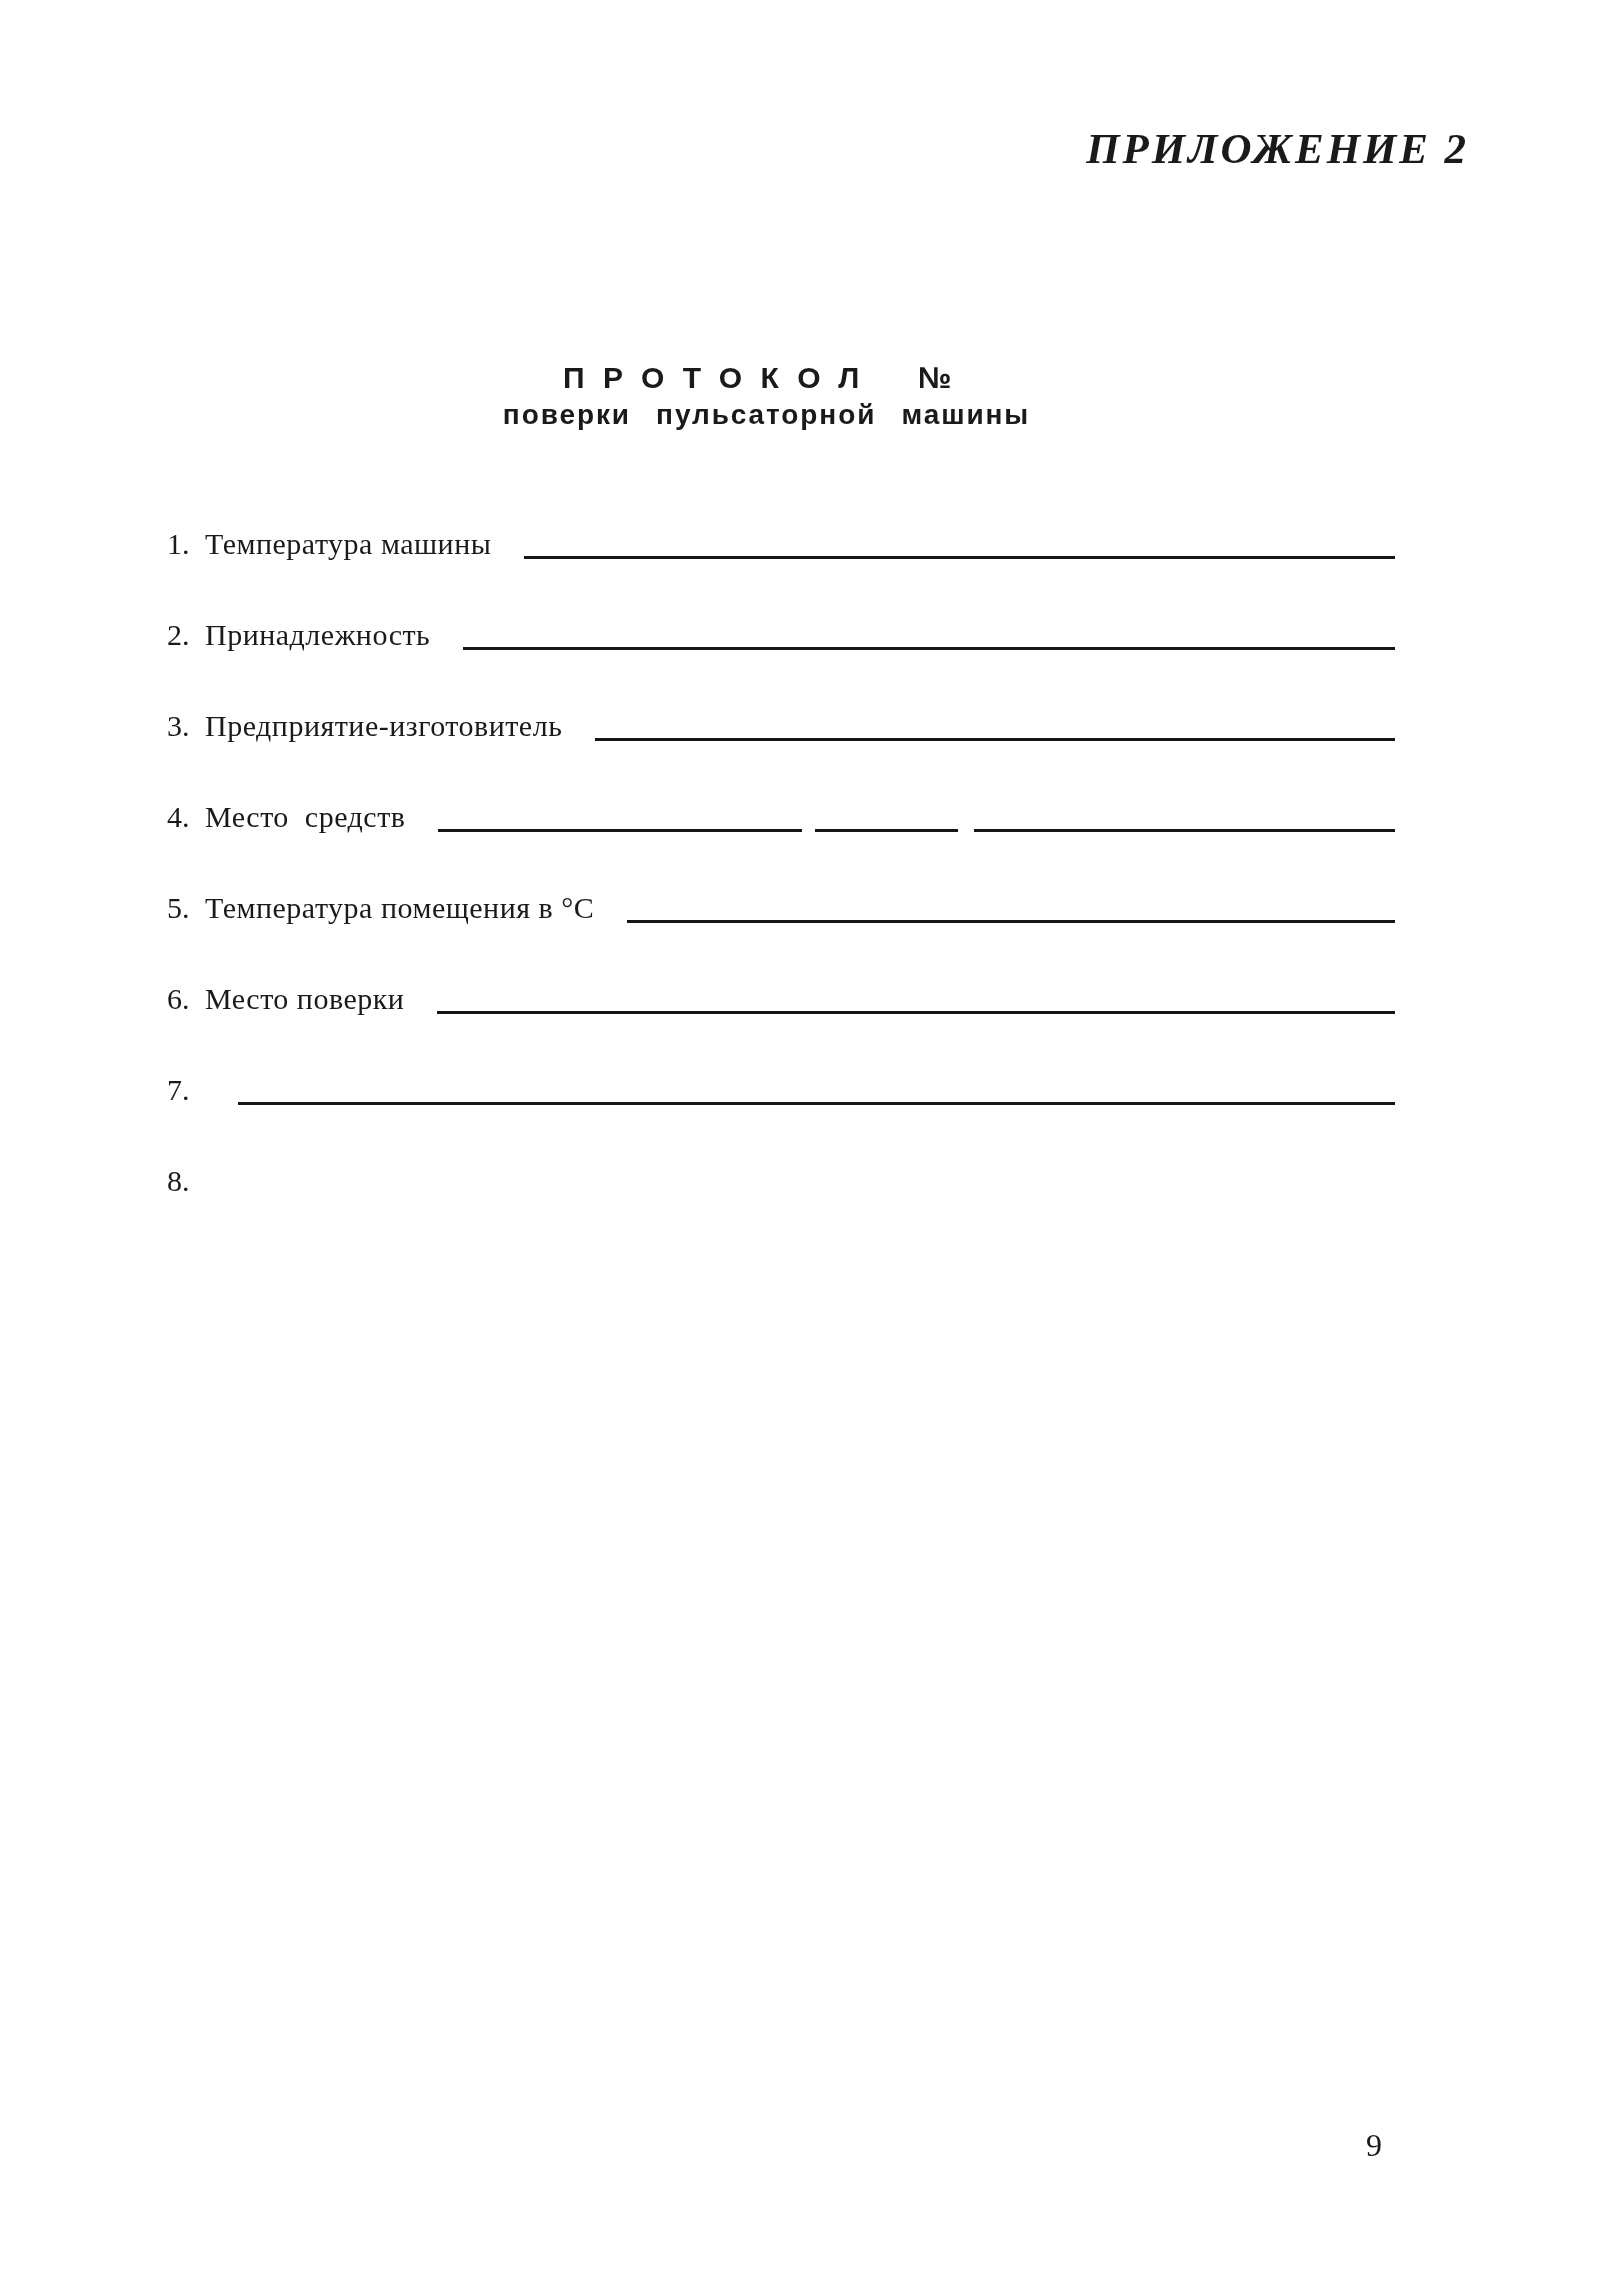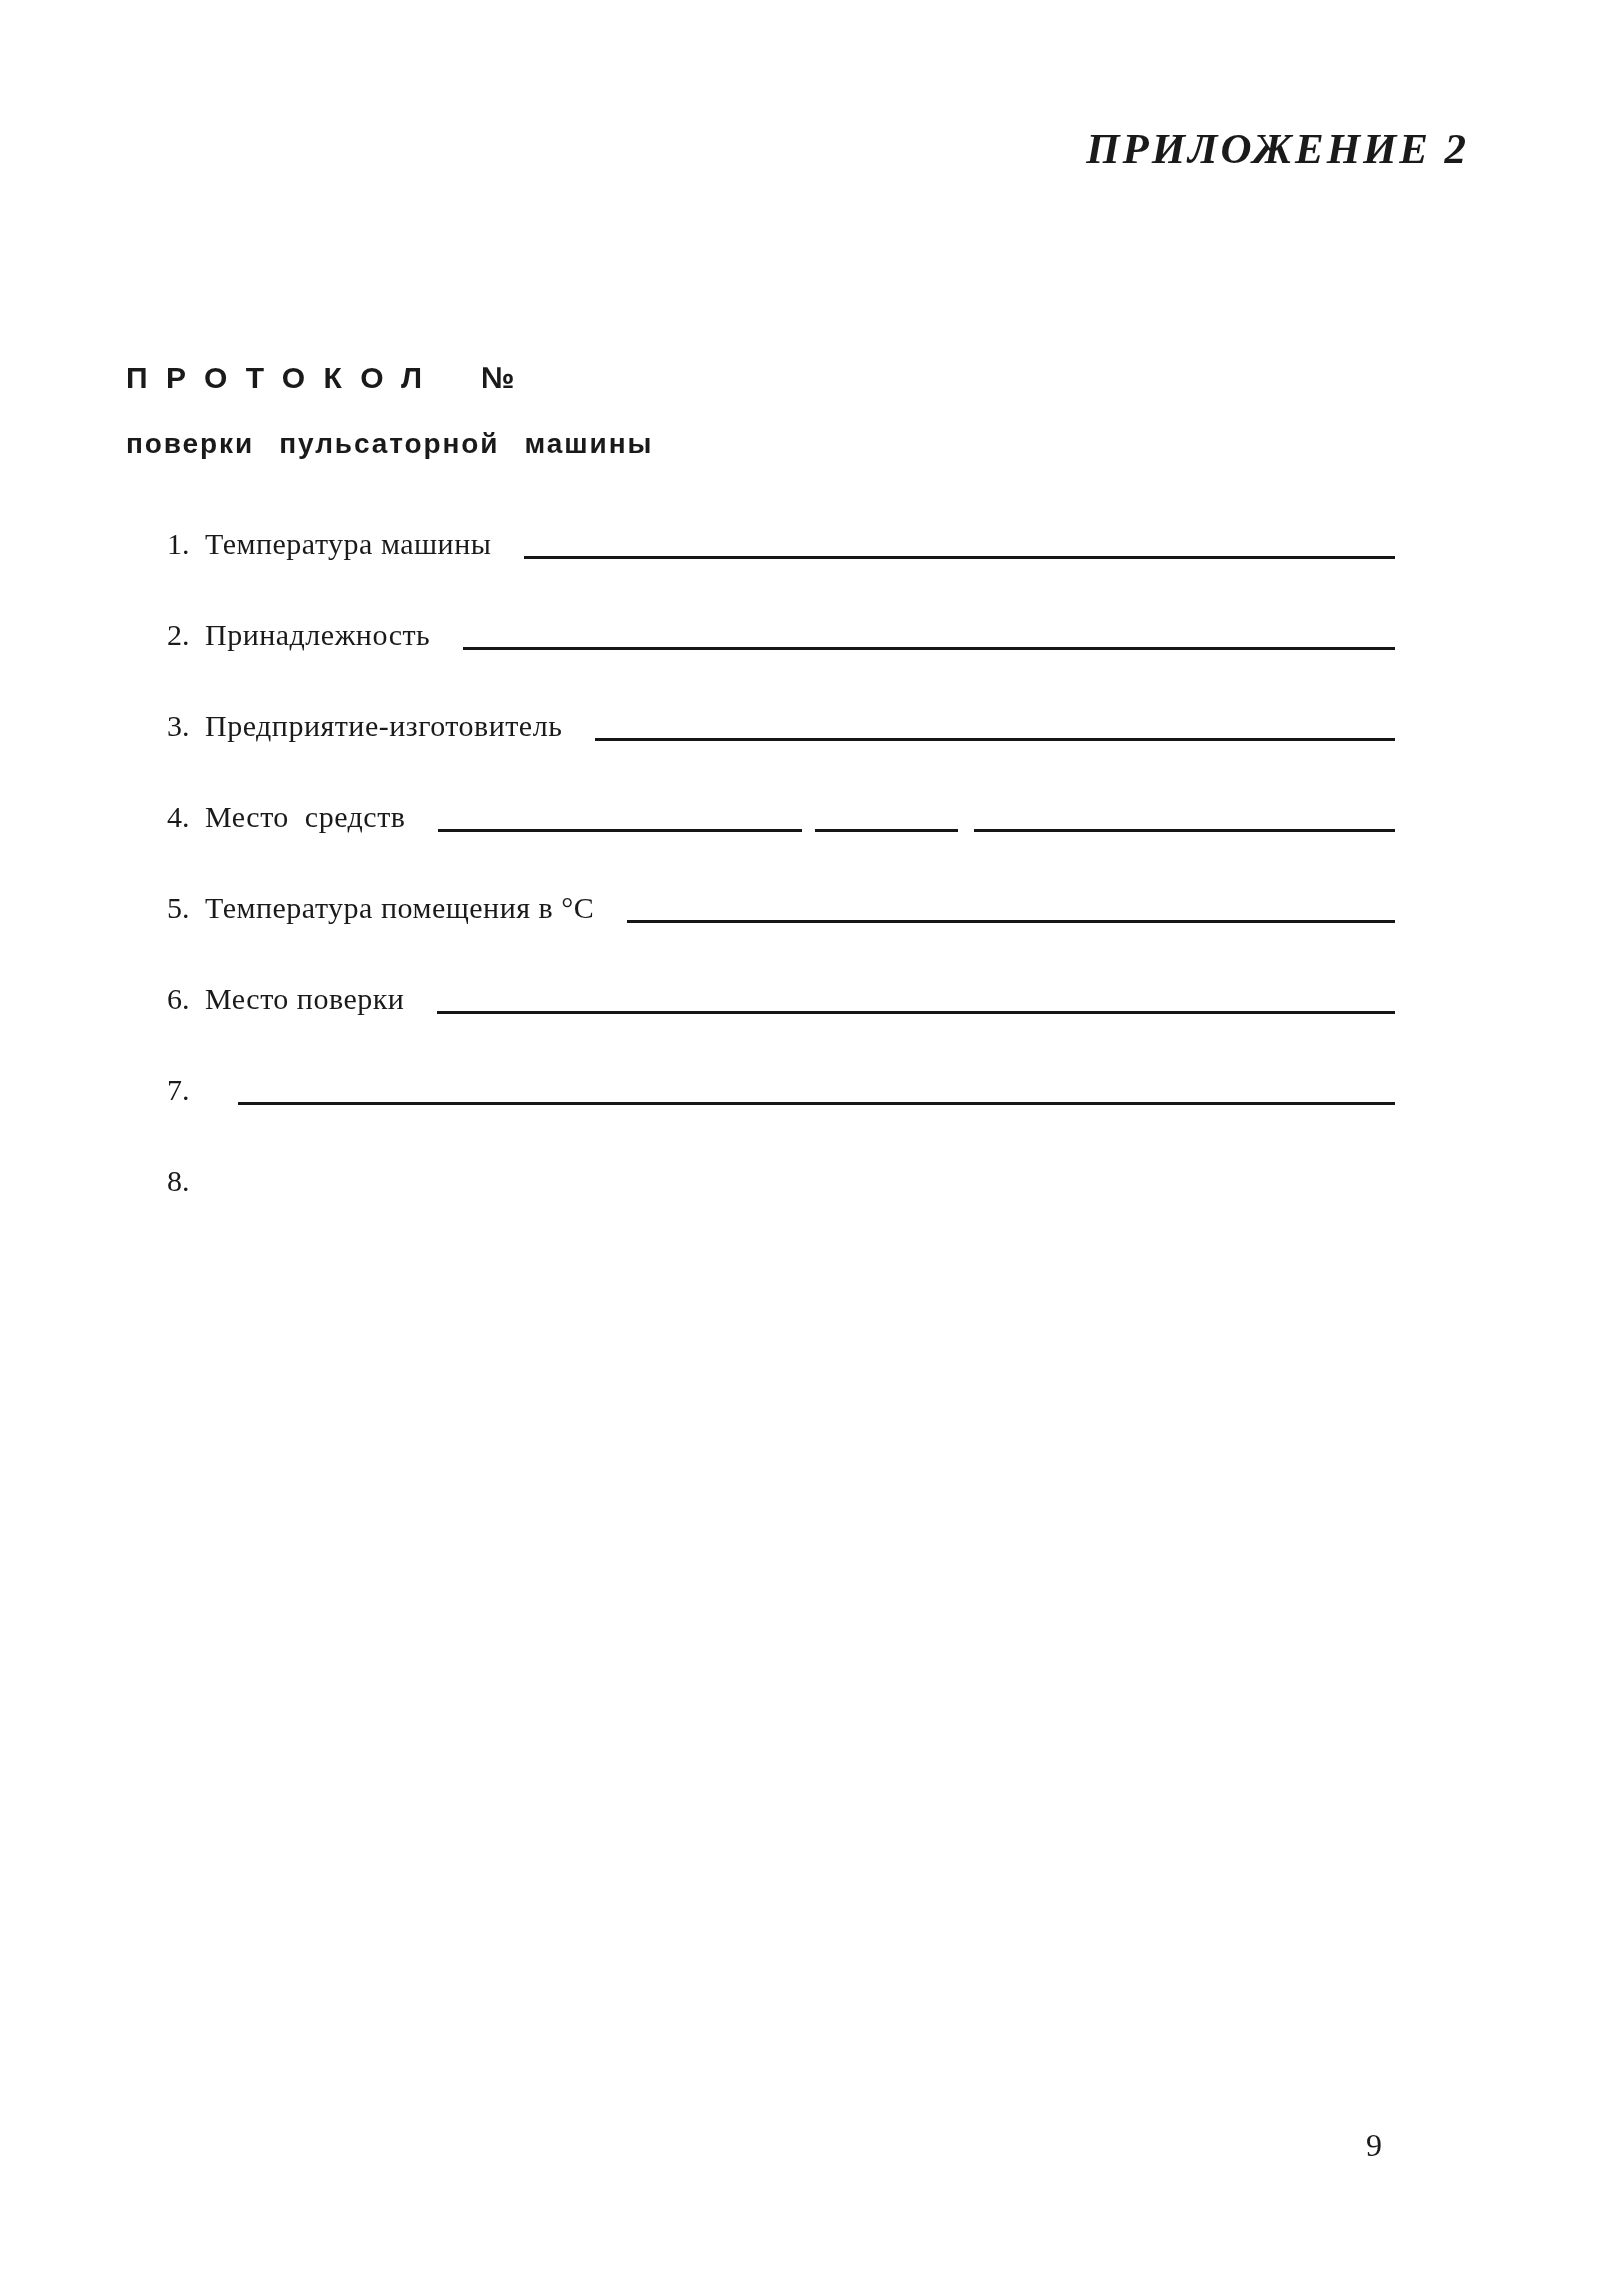--- a/index.html
+++ b/index.html
@@ -24,31 +24,32 @@
     letter-spacing: 2.9px;
     white-space: pre;
   }
 
   
   .title-block {
     position: absolute;
     left: 126px;
     top: 361px;
     width: 1281px;
+    text-align: center;
     font-family: "Liberation Sans", sans-serif;
     font-weight: bold;
   }
   .title {
     font-size: 30px;
     letter-spacing: 18.4px;
     word-spacing: 13.6px;
     white-space: pre;
   }
   .subtitle {
-    margin-top: 33px;
+    margin-top: 4px;
     font-size: 28px;
     letter-spacing: 1.9px;
     word-spacing: 15.5px;
     white-space: pre;
   }
 
   
   .form {
     position: absolute;
     left: 167px;

